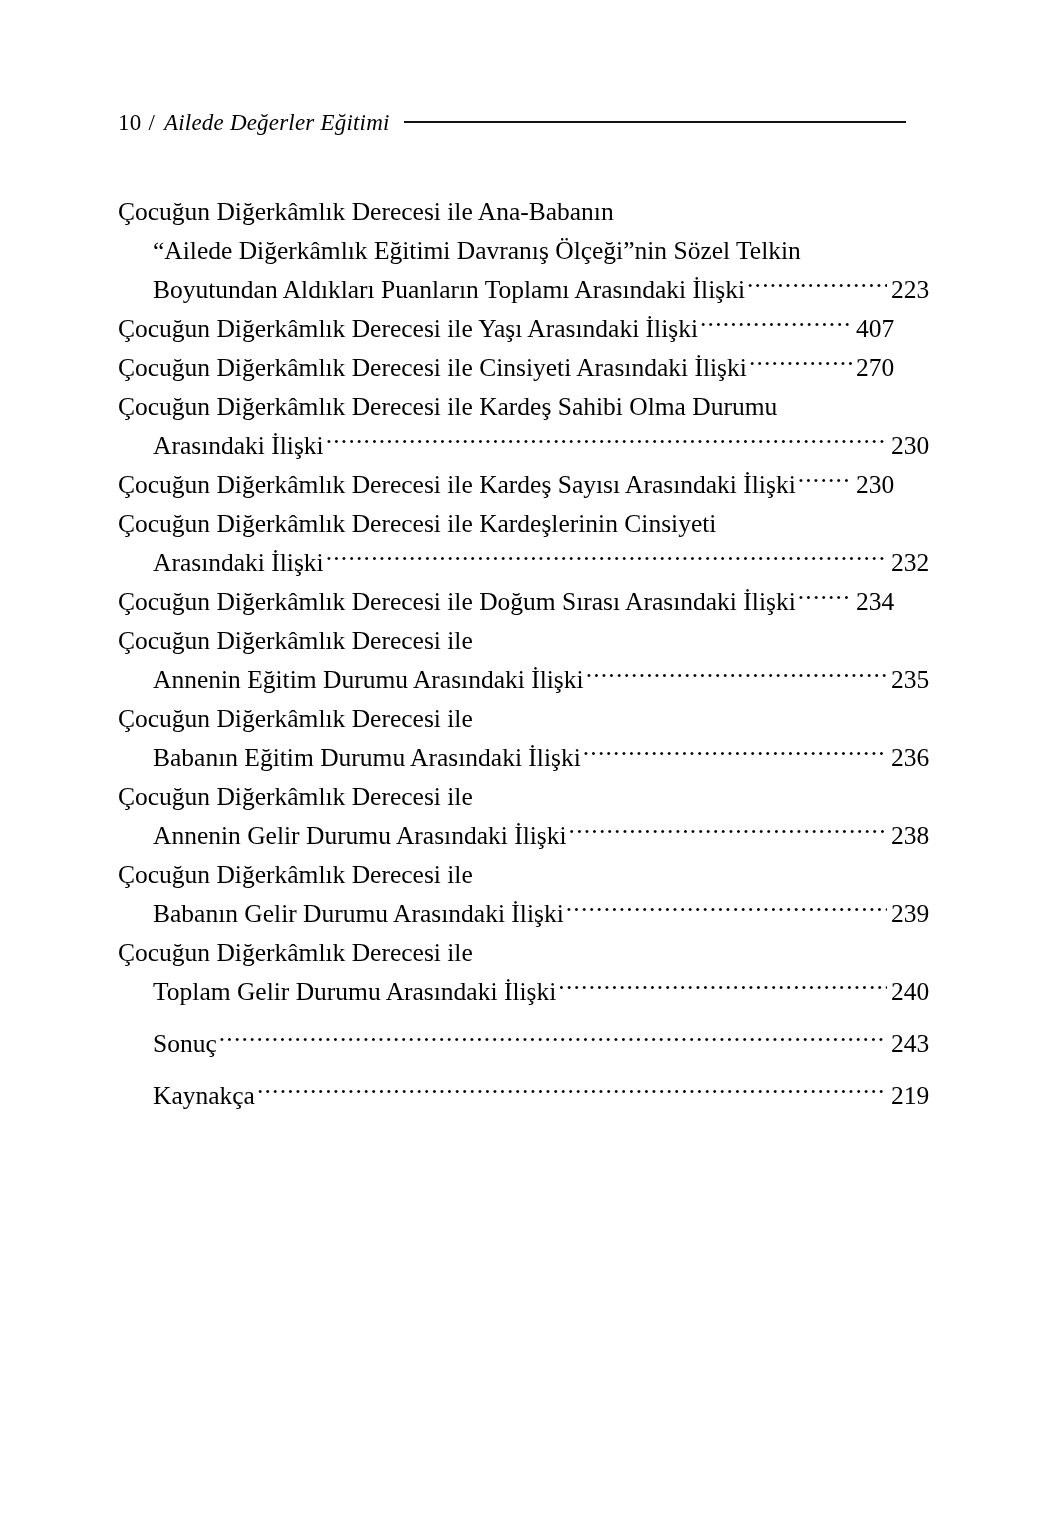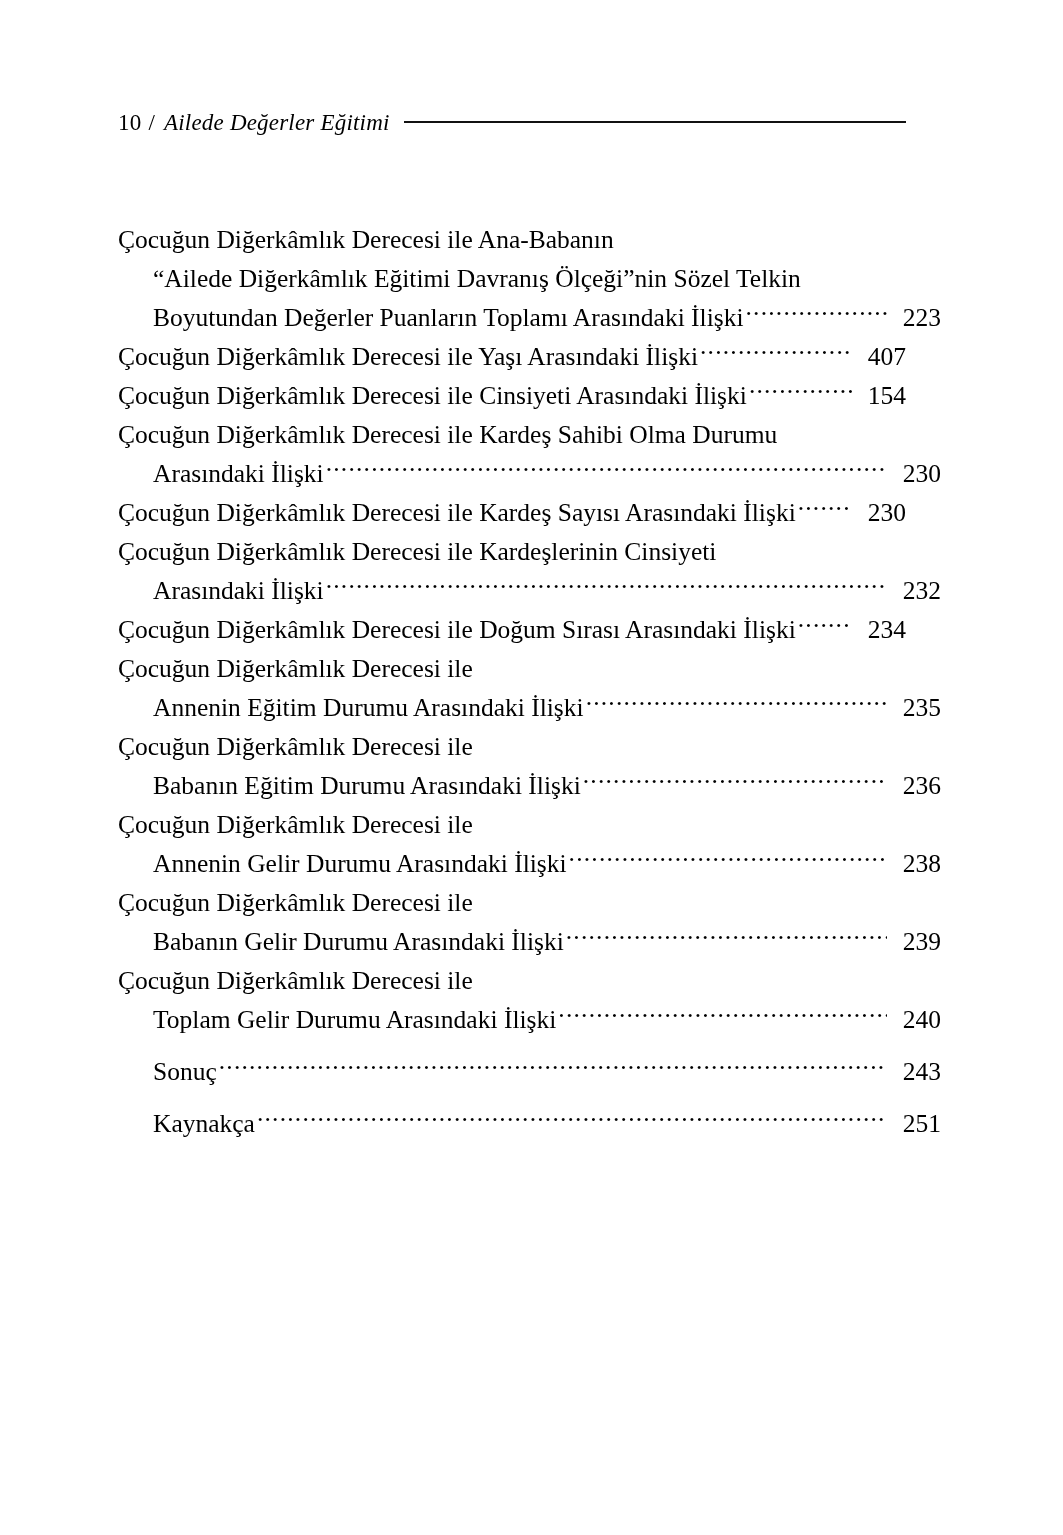--- a/index.html
+++ b/index.html
@@ -54,21 +54,20 @@
     position: relative;
     top: -7px;
   }
 
   
   .toc {
     position: absolute;
     left: 118px;
     top: 192px;
     width: 788px;
-    margin-top: 28px;
   }
 
   .toc-line {
     display: flex;
     align-items: baseline;
     width: 100%;
     height: 39px;
     font-size: 25.5px;
     line-height: 39px;
     white-space: nowrap;
@@ -98,21 +97,21 @@
     left: 0;
     bottom: 0;
     font-size: 25.5px;
     letter-spacing: 1.2px;
     color: #000000;
     white-space: nowrap;
   }
 
   .toc-page {
     flex: 0 0 auto;
-    text-align: right;
+    text-align: left;
     min-width: 50px;
     padding-left: 3px;
   }
 </style>
 </head>
 <body>
 
 <div class="page">
 
   <div class="header">
@@ -123,33 +122,33 @@
   </div>
 
   <div class="toc" id="toc-container">
       <div class="toc-line">
         <span class="toc-text">Çocuğun Diğerkâmlık Derecesi ile Ana-Babanın</span>
       </div>
       <div class="toc-line indent">
         <span class="toc-text">“Ailede Diğerkâmlık Eğitimi Davranış Ölçeği”nin Sözel Telkin</span>
       </div>
       <div class="toc-line indent">
-        <span class="toc-text">Boyutundan Değerler Puanların Toplamı Arasındaki İlişki</span>
+        <span class="toc-text">Boyutundan Aldıkları Puanların Toplamı Arasındaki İlişki</span>
         <span class="toc-leader"></span>
         <span class="toc-page">223</span>
       </div>
       <div class="toc-line">
         <span class="toc-text">Çocuğun Diğerkâmlık Derecesi ile Yaşı Arasındaki İlişki</span>
         <span class="toc-leader"></span>
         <span class="toc-page">407</span>
       </div>
       <div class="toc-line">
         <span class="toc-text">Çocuğun Diğerkâmlık Derecesi ile Cinsiyeti Arasındaki İlişki</span>
         <span class="toc-leader"></span>
-        <span class="toc-page">154</span>
+        <span class="toc-page">270</span>
       </div>
       <div class="toc-line">
         <span class="toc-text">Çocuğun Diğerkâmlık Derecesi ile Kardeş Sahibi Olma Durumu</span>
       </div>
       <div class="toc-line indent">
         <span class="toc-text">Arasındaki İlişki</span>
         <span class="toc-leader"></span>
         <span class="toc-page">230</span>
       </div>
       <div class="toc-line">
@@ -211,17 +210,17 @@
         <span class="toc-page">240</span>
       </div>
       <div class="toc-line indent gap-above">
         <span class="toc-text">Sonuç</span>
         <span class="toc-leader"></span>
         <span class="toc-page">243</span>
       </div>
       <div class="toc-line indent gap-above">
         <span class="toc-text">Kaynakça</span>
         <span class="toc-leader"></span>
-        <span class="toc-page">251</span>
+        <span class="toc-page">219</span>
       </div>
     </div>
 
 </div>
 
 </body></html>

